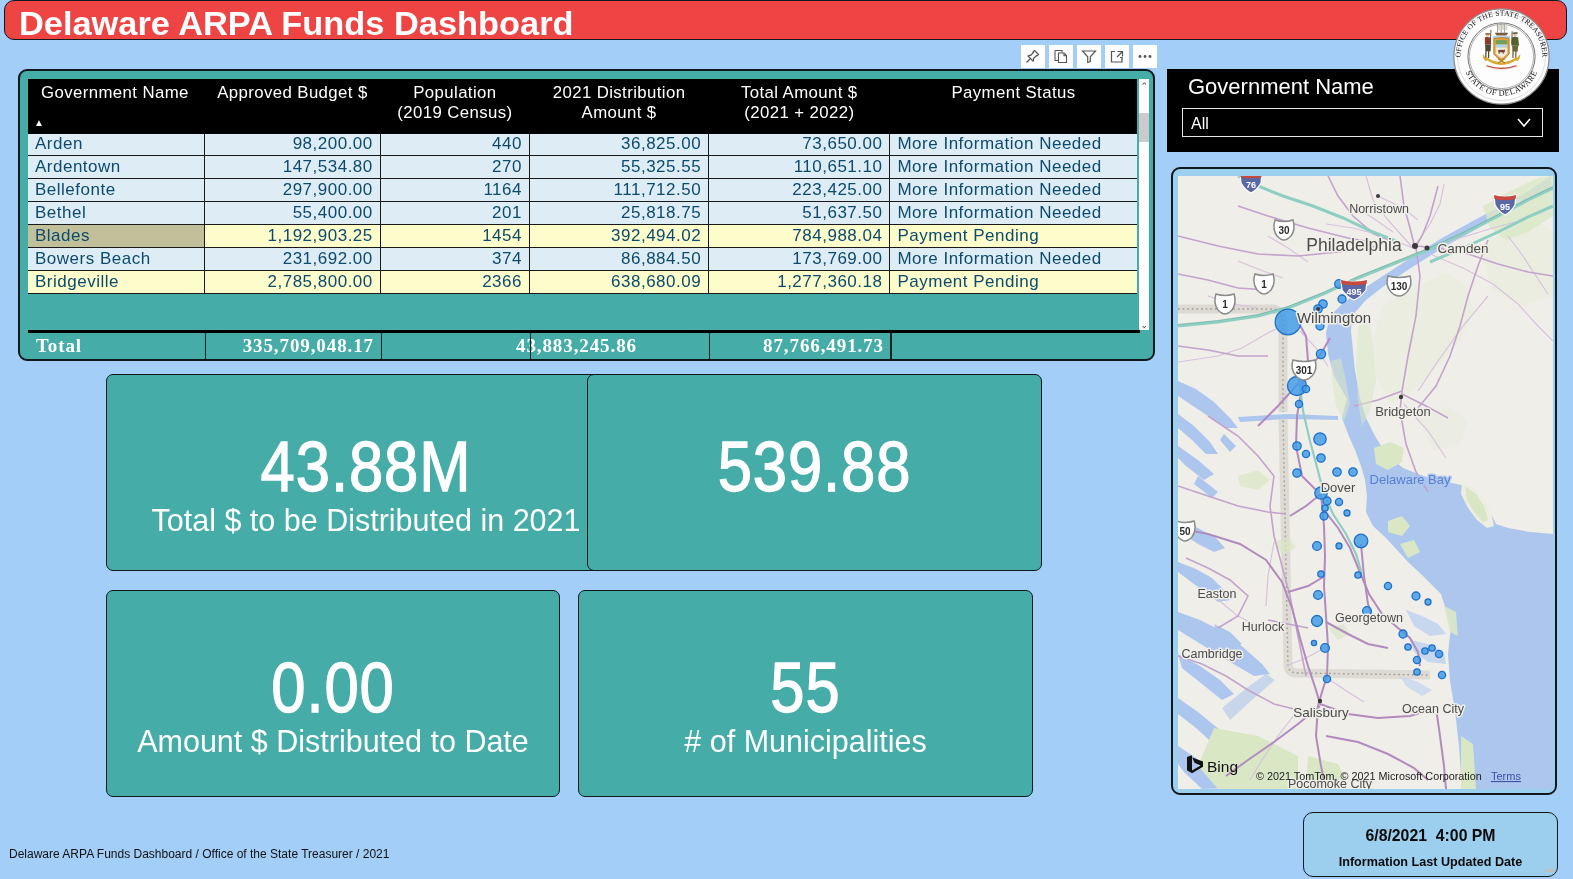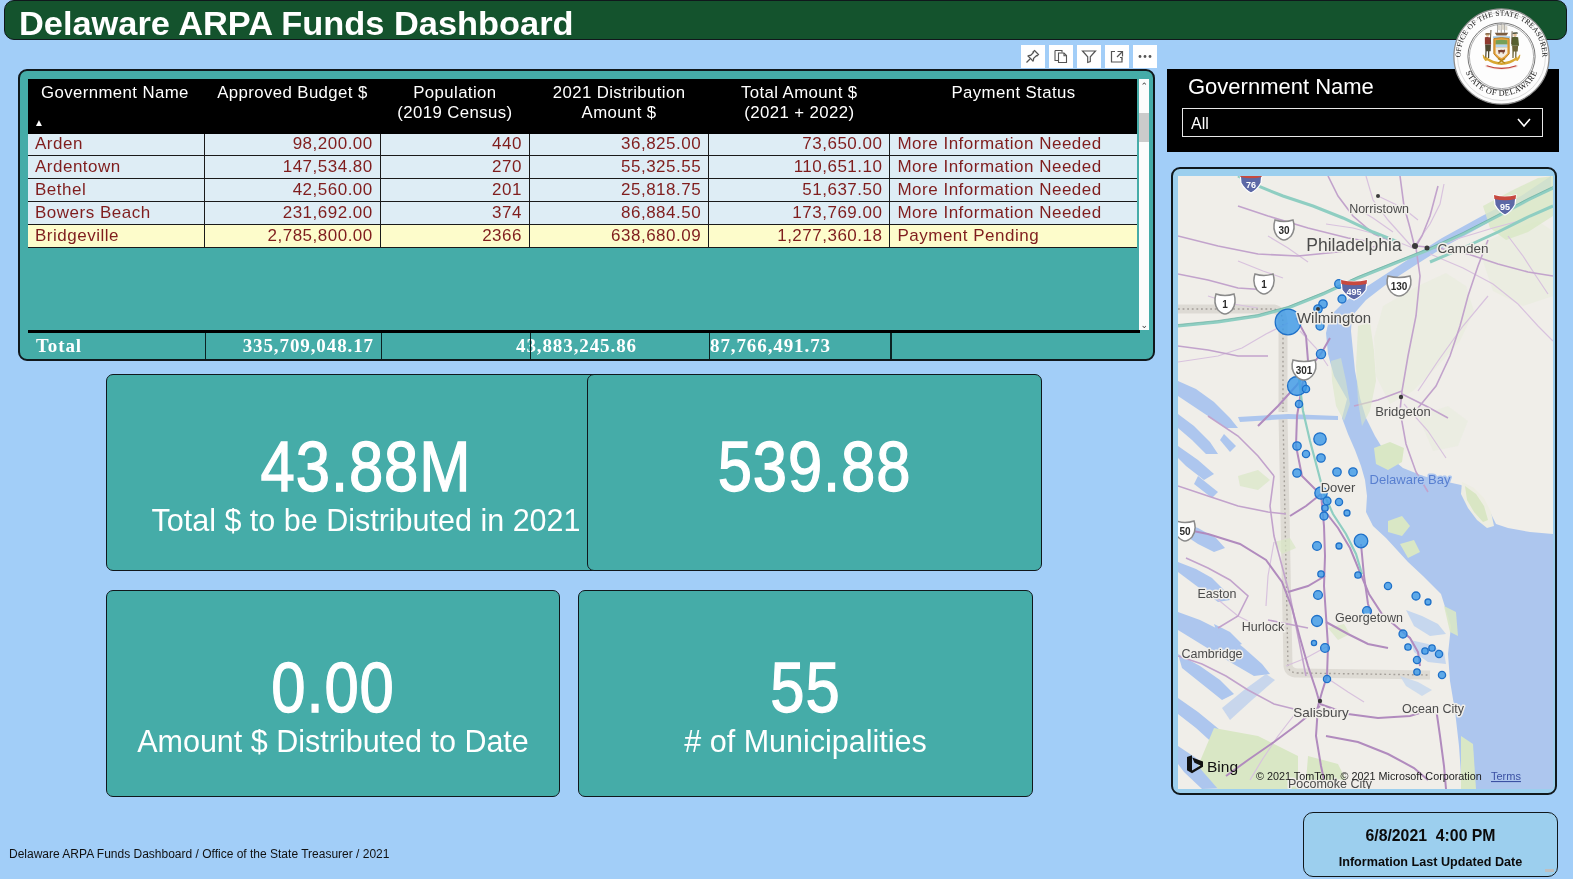--- a/index.html
+++ b/index.html
@@ -1,34 +1,34 @@
 <!DOCTYPE html>
 <html><head>
 <meta charset="utf-8">
 <style>
   html,body{margin:0;padding:0;}
   body{width:1573px;height:879px;overflow:hidden;position:relative;
        background:#A2CEF8;font-family:"Liberation Sans",sans-serif;}
   .abs{position:absolute;}
   
-  #hdr{left:4px;top:0px;width:1563px;height:40px;background:#14532d;
+  #hdr{left:4px;top:0px;width:1563px;height:40px;background:#ef4444;
        border:1.6px solid #10181c;border-radius:10px;box-sizing:border-box;}
   #hdr .t{position:absolute;left:14px;top:4px;font-size:33.5px;font-weight:bold;color:#fff;
        transform:scaleX(1.026);transform-origin:0 0;letter-spacing:0px;}
   
   .tb{width:24px;height:23px;background:#fff;position:absolute;top:45px;}
   .tb svg{position:absolute;left:3px;top:3px;}
   
   #tblbox{left:18px;top:69px;width:1137px;height:292px;background:#45ACA8;
           border:2px solid #10181c;border-radius:9px;box-sizing:border-box;}
   #tbl{position:absolute;left:8px;top:7.5px;width:1112px;height:252px;overflow:hidden;}
   table{border-collapse:collapse;table-layout:fixed;width:1109px;font-size:17px;letter-spacing:.5px;}
   th{background:#000;color:#fff;font-weight:normal;vertical-align:top;padding:4px 7px 0 7px;height:51px;font-size:16.8px;letter-spacing:.4px;line-height:1.24;}
   td{padding:0 7px;height:21.9px;border-bottom:1.4px solid #1a1a1a;border-left:1.4px solid #1a1a1a;
-     white-space:nowrap;overflow:hidden;color:#7f1d1d;}
+     white-space:nowrap;overflow:hidden;color:#0c4a6e;}
   td:first-child{border-left:none;}
   th:first-child{padding-left:13px;}
   .num{text-align:right;}
   tr.b td{background:#DEEDF5;}
   tr.y td{background:#FDFCCB;}
   tr.y td.sel{background:#C1C09B;}
   #totrow{position:absolute;left:8px;top:261.6px;width:1112px;height:26px;color:#fff;
           font-family:"Liberation Serif",serif;font-weight:bold;font-size:19px;letter-spacing:.9px;}
   #totrow div{position:absolute;top:2px;}
   .vline{position:absolute;top:0;width:1.4px;height:26px;background:#0b2222;}
@@ -136,26 +136,42 @@
           </tr>
       <tr class="b">
             <td>Ardentown</td>
             <td class="num">147,534.80</td>
             <td class="num">270</td>
             <td class="num">55,325.55</td>
             <td class="num">110,651.10</td>
             <td>More Information Needed</td>
           </tr>
       <tr class="b">
+            <td>Bellefonte</td>
+            <td class="num">297,900.00</td>
+            <td class="num">1164</td>
+            <td class="num">111,712.50</td>
+            <td class="num">223,425.00</td>
+            <td>More Information Needed</td>
+          </tr>
+      <tr class="b">
             <td>Bethel</td>
-            <td class="num">42,560.00</td>
+            <td class="num">55,400.00</td>
             <td class="num">201</td>
             <td class="num">25,818.75</td>
             <td class="num">51,637.50</td>
             <td>More Information Needed</td>
+          </tr>
+      <tr class="y">
+            <td class="sel">Blades</td>
+            <td class="num">1,192,903.25</td>
+            <td class="num">1454</td>
+            <td class="num">392,494.02</td>
+            <td class="num">784,988.04</td>
+            <td>Payment Pending</td>
           </tr>
       <tr class="b">
             <td>Bowers Beach</td>
             <td class="num">231,692.00</td>
             <td class="num">374</td>
             <td class="num">86,884.50</td>
             <td class="num">173,769.00</td>
             <td>More Information Needed</td>
           </tr>
       <tr class="y">
@@ -167,21 +183,21 @@
             <td>Payment Pending</td>
           </tr>
     </tbody>
       </table>
   </div>
   <div style="position:absolute;left:8px;top:259px;width:1112px;height:2.6px;background:#000;"></div>
   <div id="totrow">
     <div style="left:8px">Total</div>
     <div style="left:0;width:346px;text-align:right">335,709,048.17</div>
     <div style="left:488px;width:174px;">43,883,245.86</div>
-    <div style="left:682px;width:174px;text-align:left">87,766,491.73</div>
+    <div style="left:682px;width:174px;text-align:right">87,766,491.73</div>
     <span class="vline" style="left:176.9px"></span>
     <span class="vline" style="left:352.6px"></span>
     <span class="vline" style="left:501.8px"></span>
     <span class="vline" style="left:681px"></span>
     <span class="vline" style="left:862.3px"></span>
   </div>
   <div id="sbar">
     <div class="sarr" style="top:2px">⌃</div>
     <div id="sthumb"></div>
     <div class="sarr" style="bottom:2px">⌄</div>

